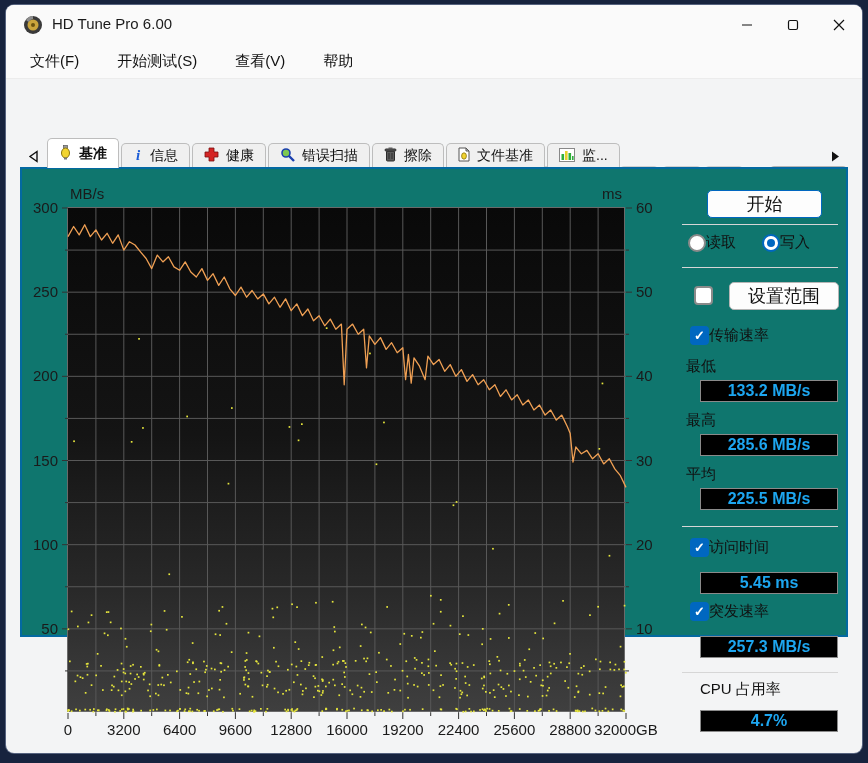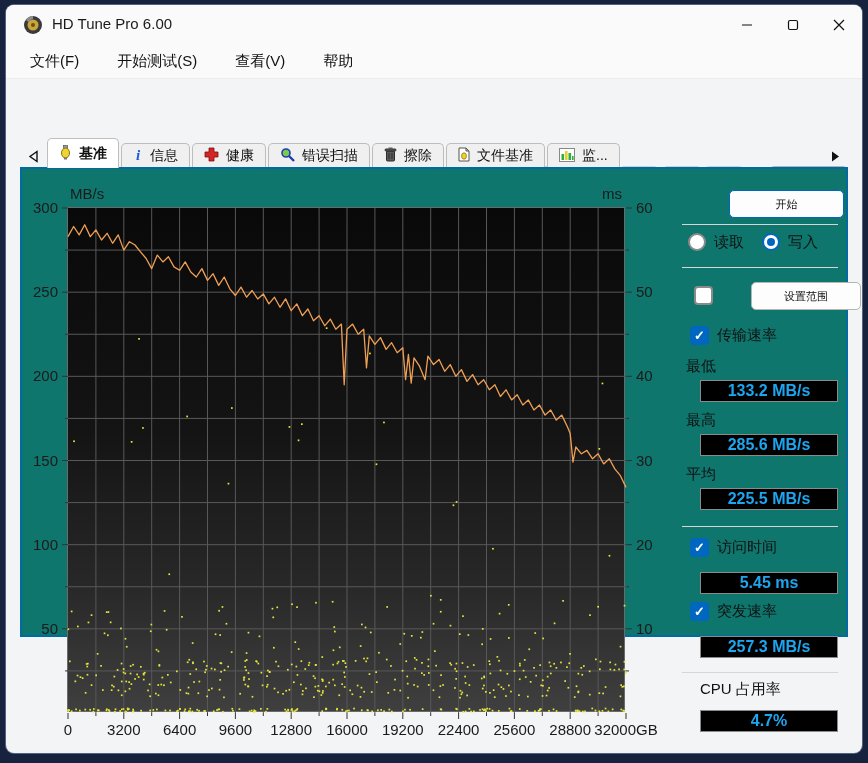--- a/index.html
+++ b/index.html
@@ -43,30 +43,30 @@
 
   
   .content { position:absolute; left:14px; top:162px; width:828px; height:470px; background:#0f766e; border:2px solid #0369a1; }
 
   .plot { position:absolute; left:45px; top:38px; width:558px; height:505px;
     background:linear-gradient(180deg,#090909 0%,#141414 45%,#282828 75%,#3f3f3f 100%);
     border:1px solid #6a6a6a; }
   .plot svg { overflow:visible; display:block; }
 
   
-  .pbtn { position:absolute; background:#fdfdfd; border-radius:5px; font-size:11px; color:#111;
-    display:flex; align-items:center; justify-content:center; font-family:"Liberation Sans",sans-serif;margin-left:22px; }
+  .pbtn { position:absolute; background:#fdfdfd; border-radius:5px; font-size:18px; color:#111;
+    display:flex; align-items:center; justify-content:center; font-family:"Liberation Sans",sans-serif; }
   .sep { position:absolute; left:660px; width:156px; height:1px; background:#d6d6d6; }
   .radio { width:18px; height:18px; border-radius:50%; border:2px solid #8a8a8a; background:#fff; display:inline-block; position:relative; }
   .radio.selected { border-color:#0067C0; }
   .radio.selected::after { content:""; position:absolute; left:3px; top:3px; width:8px; height:8px; border-radius:50%; background:#0067C0; }
   .cb { width:19px; height:19px; border-radius:4px; border:2px solid #8a8a8a; background:#fff; display:inline-flex; align-items:center; justify-content:center; }
   .cb.checked { background:#0067C0; border-color:#0067C0; color:#fff; font-size:13px; font-weight:bold; }
   .plabel { font-size:15px; color:#111; }
-  .row { position:absolute; display:flex; align-items:flex-start; gap:8px; }
+  .row { position:absolute; display:flex; align-items:flex-end; }
   .vbox { position:absolute; left:678px; width:138px; height:22px; background:#000; border:1px solid #8a8a8a;
     display:flex; align-items:center; justify-content:center; font-size:16px; font-weight:bold; color:#1DA6F0; }
   .flabel { position:absolute; left:664px; font-size:15px; color:#111; }
 </style>
 </head>
 <body>
 
 <div class="window">
 
   <div class="titlebar">

